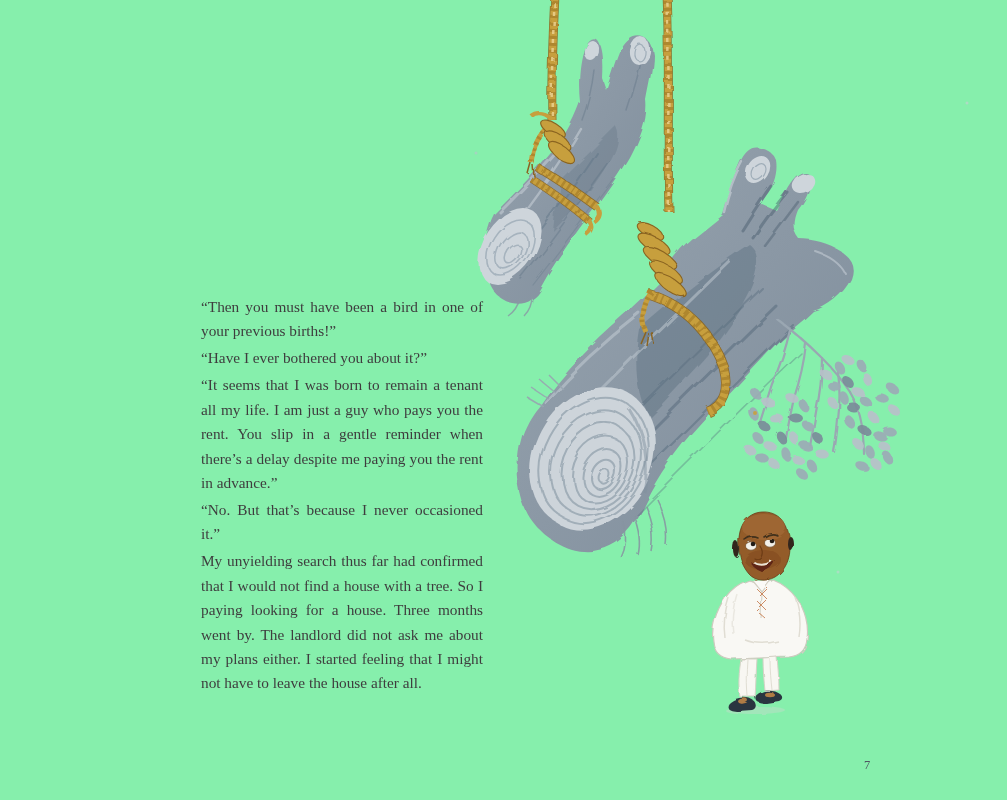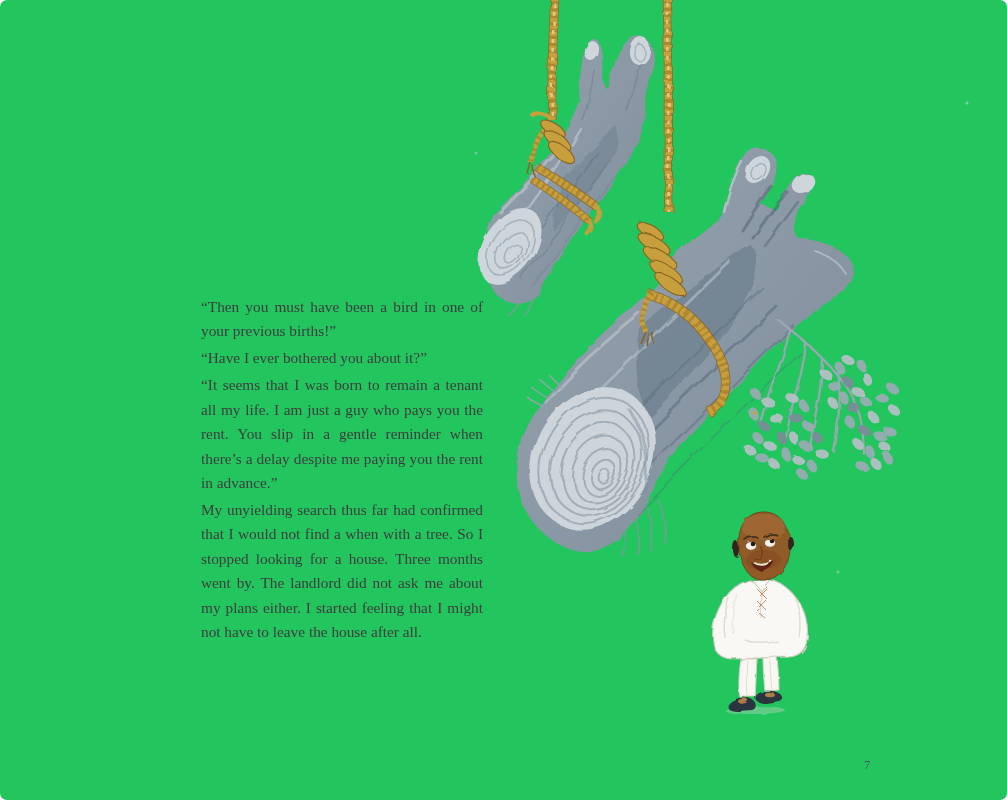--- a/index.html
+++ b/index.html
@@ -1,18 +1,18 @@
 <!DOCTYPE html>
 <html><head>
 <meta charset="utf-8">
 <style>
   html,body { margin:0; padding:0; background:#ffffff; }
   .page {
-    position:relative; width:1007px; height:800px; background:#22c55e;
-    overflow:hidden; font-family:"Liberation Serif","DejaVu Serif",serif;border-radius:7px;
+    position:relative; width:1007px; height:800px; background:#86efac;
+    overflow:hidden; font-family:"Liberation Serif","DejaVu Serif",serif;
   }
   .illustration { position:absolute; left:0; top:0; width:1007px; height:800px; }
   .text-block {
     position:absolute; left:201px; top:295px; width:282px;
     font-size:15.3px; line-height:24.4px; color:#3e3d3e;
     text-align:justify; hyphens:none;
   }
   .text-block p { margin:0 0 2.6px 0; }
   .page-number {
     position:absolute; left:857px; top:758px; width:20px;
@@ -315,17 +315,18 @@
       <circle cx="476" cy="153" r="1.5" fill="#b9c3cb" opacity="0.6"></circle>
       <circle cx="967" cy="103" r="1.5" fill="#c9cfd4" opacity="0.6"></circle>
       <circle cx="838" cy="572" r="1.5" fill="#ccd2d7" opacity="0.5"></circle>
     </g>
   </svg>
 
   <div class="text-block">
     <p>“Then you must have been a bird in one of your previous births!”</p>
     <p>“Have I ever bothered you about it?”</p>
     <p>“It seems that I was born to remain a tenant all my life. I am just a guy who pays you the rent. You slip in a gentle reminder when there’s a delay despite me paying you the rent in advance.”</p>
-    <p>My unyielding search thus far had confirmed that I would not find a when with a tree. So I stopped looking for a house. Three months went by. The landlord did not ask me about my plans either. I started feeling that I might not have to leave the house after all.</p>
+    <p>“No. But that’s because I never occasioned it.”</p>
+    <p>My unyielding search thus far had confirmed that I would not find a house with a tree. So I paying looking for a house. Three months went by. The landlord did not ask me about my plans either. I started feeling that I might not have to leave the house after all.</p>
   </div>
 
   <div class="page-number">7</div>
 </div>
 
 </body></html>

